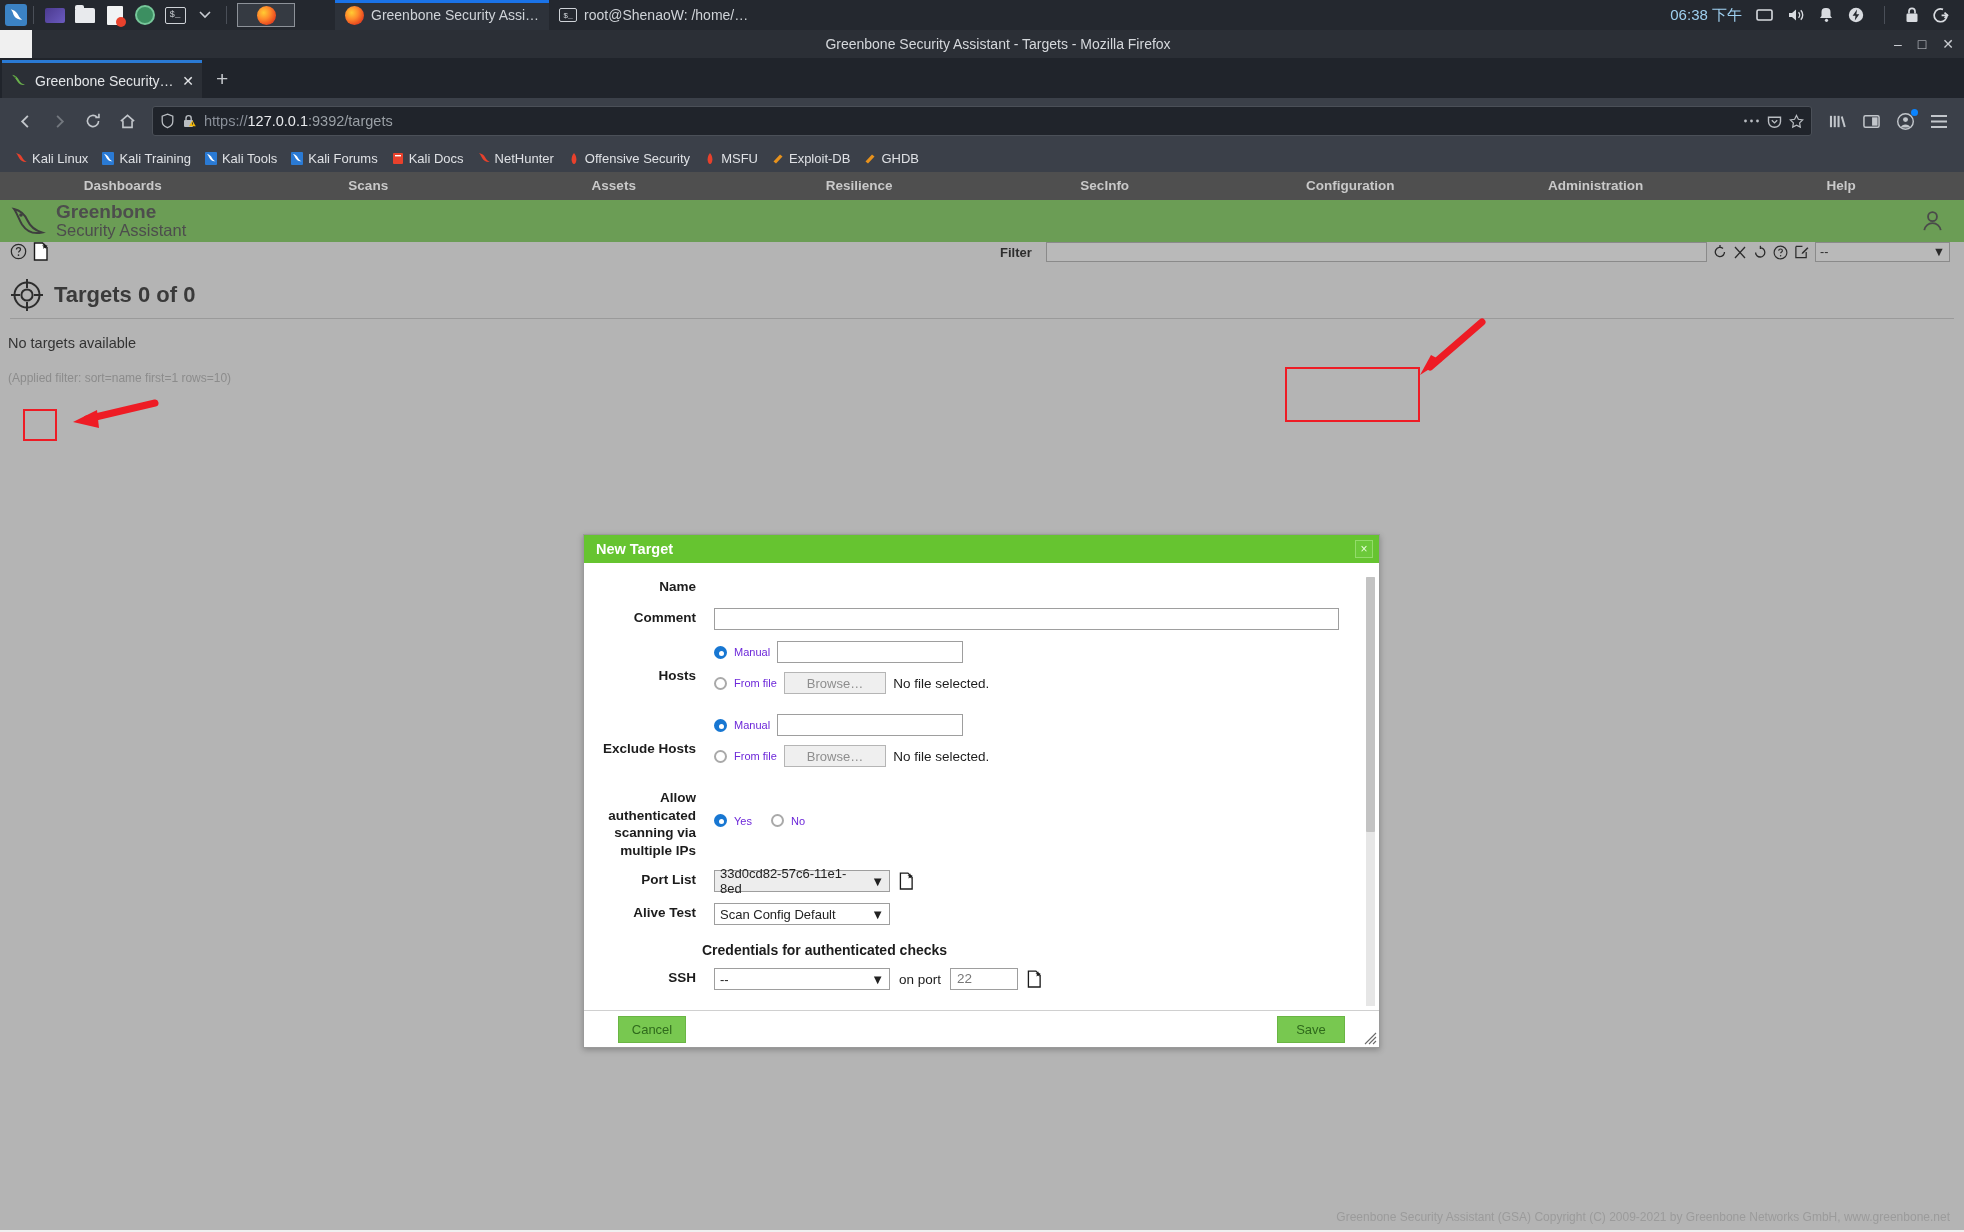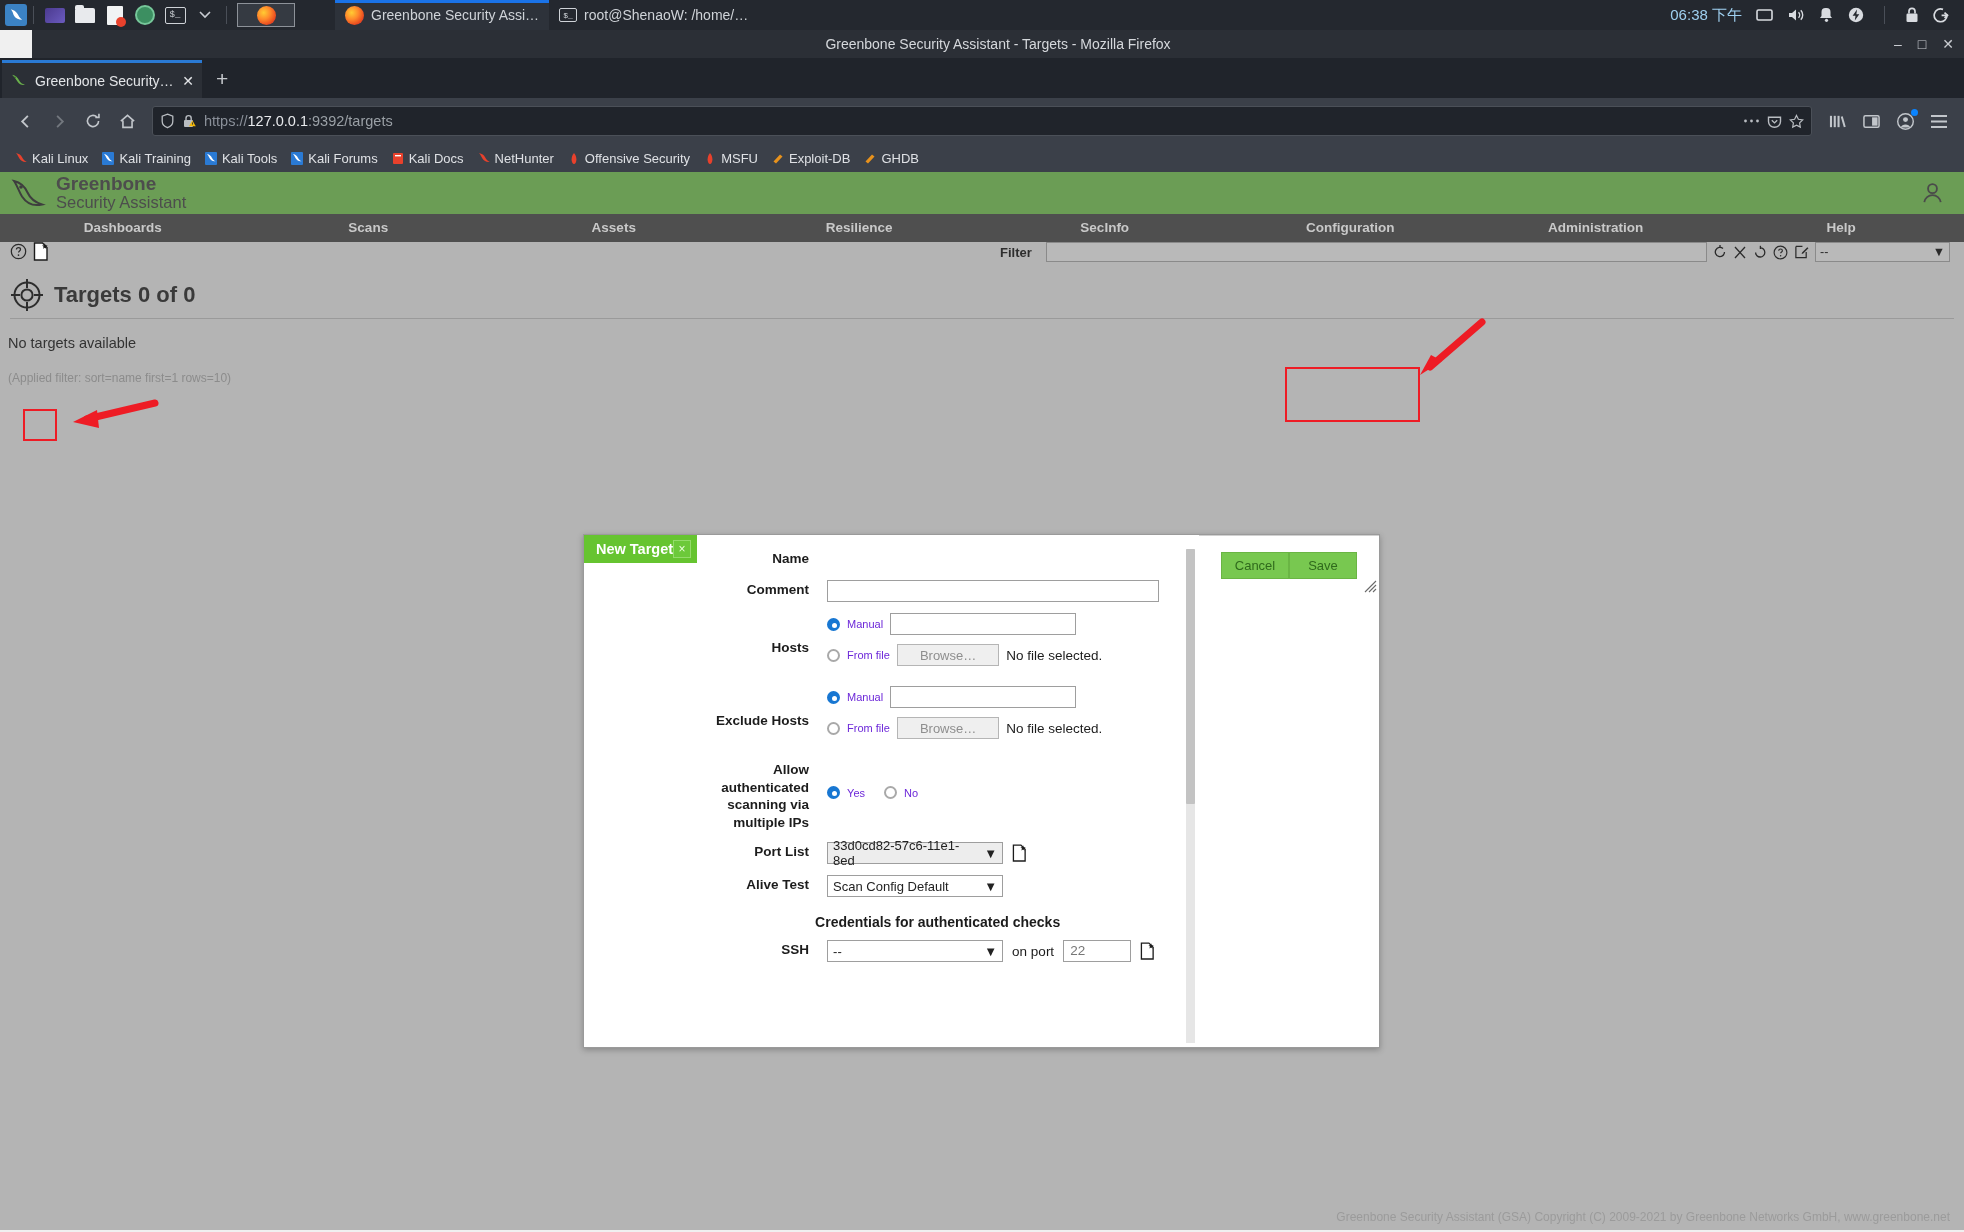--- a/index.html
+++ b/index.html
@@ -98,21 +98,21 @@
   #gb-footer { position: absolute; bottom: 6px; right: 14px; font-size: 12px; color: #9b9b9b; }
 
   
   .annot-box { position: absolute; border: 2px solid #ee1c25; pointer-events: none; }
   .annot-arrow { position: absolute; pointer-events: none; }
 
   
   #dlg {
     position: absolute; left: 583px; top: 362px; width: 797px; height: 514px;
     background: #fff; border: 1px solid #9a9a9a; box-shadow: 0 2px 6px rgba(0,0,0,.25);
-    display: flex; 
+    display: flex; flex-direction: column;
   }
   #dlg-head { height: 28px; background: #66c430; display: flex; align-items: center; padding: 0 6px 0 12px; }
   #dlg-title { color: #fff; font-size: 14.5px; font-weight: bold; flex: 1; }
   #dlg-close { width: 18px; height: 18px; border: 1px solid #93dc6a; color: #eaffdc; font-size: 12px; display: flex; align-items: center; justify-content: center; background: #6cc93a; }
   #dlg-body { flex: 1; overflow: hidden; position: relative; padding: 14px 0 0 0; }
   #dlg-scroll { position: absolute; right: 4px; top: 14px; width: 9px; bottom: 4px; background: #e6e6e6; }
   #dlg-scroll-thumb { width: 9px; height: 255px; background: #c3c3c3; border-radius: 1px; }
   .frow { display: flex; align-items: flex-start; margin-bottom: 11px; }
   .flabel { width: 130px; text-align: right; padding-right: 18px; font-size: 13.5px; font-weight: bold; color: #1c1c1c; line-height: 20px; flex: none; }
   .flabel.multi { line-height: 17.5px; }
@@ -131,21 +131,21 @@
     height: 22px; border: 1px solid #9e9e9e; background: #ededed;
     display: inline-flex; align-items: center; justify-content: space-between;
     padding: 0 5px; font-size: 13px; color: #222; gap: 8px;
   }
   .sel.white { background: #fff; }
   .sel.portlist { width: 176px; }
   .sel.alive { width: 176px; }
   .sel.cred { width: 176px; }
   .newicon { width: 15px; height: 18px; flex: none; }
   .sec-head { font-size: 14px; font-weight: bold; color: #1c1c1c; padding: 6px 16px 10px 118px; }
-  #dlg-foot { height: 60px; border-top: 1px solid #d0d0d0; display: flex; align-items: center; justify-content: flex-start; padding: 0 22px; position: relative; }
+  #dlg-foot { height: 37px; border-top: 1px solid #d0d0d0; display: flex; align-items: center; justify-content: space-between; padding: 0 34px; position: relative; }
   .gbtn { height: 27px; min-width: 68px; background: #78c850; border: 1px solid #6ab544; color: #2f6a1c; font-size: 13px; display: flex; align-items: center; justify-content: center; }
   #dlg-grip { position: absolute; right: 2px; bottom: 2px; width: 13px; height: 13px; }
 </style>
 </head>
 <body>
 
 <div id="os-taskbar">
   <div class="kali-logo">
     <svg width="17" height="17" viewBox="0 0 24 24">
         <path d="M4 3c4 1 7 3 9 6 2 3 3 6 7 9-5 0-9-2-11-5S7 6 4 3z" fill="#fff"></path>
@@ -401,48 +401,48 @@
     <div class="bm">
       <svg class="bm-ico" viewBox="0 0 12 13">
           <path d="M1.5 9.5L8 2.5l2.5 2-6.5 7z" fill="#e8921c"></path>
         </svg>
       <span>GHDB</span>
     </div>
   </div>
 
   <div id="page">
 
+    <div id="gb-nav">
+      <div class="gb-nav-item">Dashboards</div>
+      <div class="gb-nav-item">Scans</div>
+      <div class="gb-nav-item">Assets</div>
+      <div class="gb-nav-item">Resilience</div>
+      <div class="gb-nav-item">SecInfo</div>
+      <div class="gb-nav-item">Configuration</div>
+      <div class="gb-nav-item">Administration</div>
+      <div class="gb-nav-item">Help</div>
+    </div>
+
     <div id="gb-header">
       <svg width="38" height="34" viewBox="0 0 38 34">
         <path d="M4 5c7 1.5 11 6 13.5 11.5C20 22 24 26 32 28.5c-9 2-16-2-20-8C8.6 15 7 9 4 5z" fill="none" stroke="#3e3e3e" stroke-width="2"></path>
         <circle cx="11" cy="11" r="1.8" fill="#3e3e3e"></circle>
       </svg>
       <div id="gb-logo-text">
         <div class="l1">Greenbone</div>
         <div class="l2">Security Assistant</div>
       </div>
       <span id="gb-user">
         <svg width="27" height="27" viewBox="0 0 28 28">
             <circle cx="14" cy="10" r="4.6" stroke="#4a4a4a" stroke-width="1.9" fill="none"></circle>
             <path d="M5.5 24a8.6 8.6 0 0117 0" stroke="#4a4a4a" stroke-width="1.9" fill="none"></path>
           </svg>
       </span>
     </div>
 
-    <div id="gb-nav">
-      <div class="gb-nav-item">Dashboards</div>
-      <div class="gb-nav-item">Scans</div>
-      <div class="gb-nav-item">Assets</div>
-      <div class="gb-nav-item">Resilience</div>
-      <div class="gb-nav-item">SecInfo</div>
-      <div class="gb-nav-item">Configuration</div>
-      <div class="gb-nav-item">Administration</div>
-      <div class="gb-nav-item">Help</div>
-    </div>
-
     <div id="gb-filterbar">
       <div id="gb-filter-left">
         <span>
           <svg width="17" height="17" viewBox="0 0 18 18">
               <circle cx="9" cy="9" r="7.6" stroke="#2b2b2b" stroke-width="1.3" fill="none"></circle>
               <path d="M6.8 7c0-1.3 1-2.1 2.2-2.1s2.1.8 2.1 1.9c0 1.6-2 1.6-2 3.2" stroke="#2b2b2b" stroke-width="1.3" fill="none"></path>
               <circle cx="9" cy="12.8" r=".9" fill="#2b2b2b"></circle>
             </svg>
         </span>
         <span>

